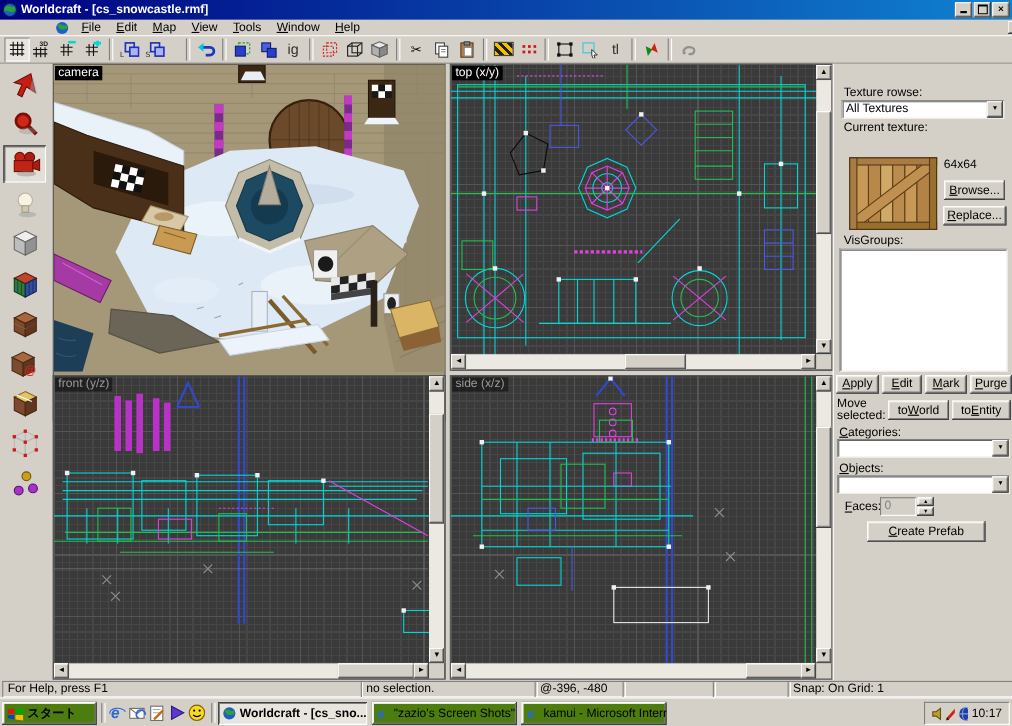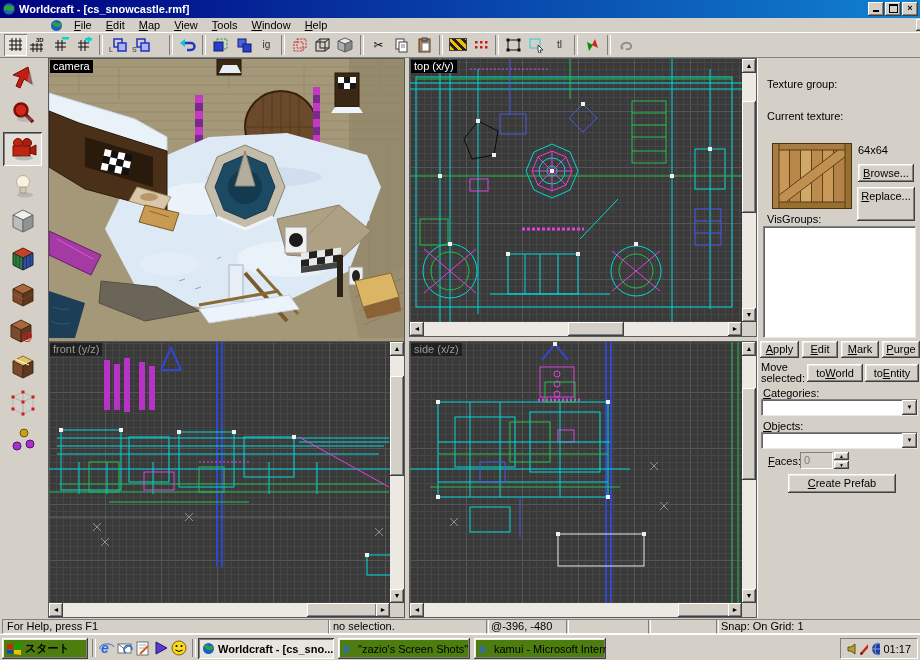--- a/index.html
+++ b/index.html
@@ -21,21 +21,21 @@
   #menubar{position:absolute;left:0;top:18px;width:920px;height:14px;background:#d4d0c8;display:flex;align-items:center;padding-left:48px;}
   .menu-item{padding:0 7px;height:14px;line-height:14px;}
   #menubar .winbtns .wbtn{height:12px;line-height:11px;}
   
   #toolbar{position:absolute;left:0;top:32px;width:920px;height:26px;background:#d4d0c8;
     border-bottom:1px solid #808080;box-shadow:inset 0 1px #fff;display:flex;align-items:center;padding-left:4px;box-sizing:border-box;}
   .tb-btn{width:23px;height:22px;display:flex;align-items:center;justify-content:center;flex:none;}
   .tb-btn.pressed{box-shadow:inset 1px 1px #808080,inset -1px -1px #fff;background:#e8e5df;}
   .tb-sep{width:2px;height:20px;border-left:1px solid #808080;border-right:1px solid #fff;margin:0 3px;flex:none;}
   .tb-gap{width:14px;flex:none;}
-  .glyph-sm{font-size:10px;color:#303030;}
+  .glyph-sm{font-size:13px;color:#303030;}
   .cordon-swatch{width:16px;height:11px;border:1px solid #404040;
     background:repeating-linear-gradient(45deg,#f0c000 0 3px,#202020 3px 6px);}
   
   #workspace{position:absolute;left:0;top:58px;width:920px;height:560px;background:#d4d0c8;}
   #toolcol{position:absolute;left:0;top:0;width:46px;height:560px;background:#d4d0c8;}
   .tool-btn{position:absolute;left:3px;width:39px;height:34px;display:flex;align-items:center;justify-content:center;}
   .tool-btn.pressed{box-shadow:inset 1px 1px #404040,inset -1px -1px #fff,inset 2px 2px #808080;background:#e2dfd8;}
   .viewport{position:absolute;border:1px solid #5a5a5a;box-sizing:border-box;overflow:hidden;}
   .grid{background-color:#3a3a3a;background-image:
     repeating-linear-gradient(90deg,#555 0 1px,transparent 1px 56px),
@@ -787,21 +787,25 @@
       </div>
       <div class="sb sb-h">
         <div class="sb-btn left">◄</div>
         <div class="thumb" style="left:258px;width:70px"></div>
         <div class="sb-btn right">►</div>
       </div>
       <div class="sb-corner"></div>
     </div>
 
     <div id="sidepanel">
-      <span class="sp-label" style="top:20px">Texture group:</span>
+      <span class="sp-label" style="top:20px">Texture rowse:</span>
+      <div class="dd" style="left:7px;top:33px;width:148px">
+        <span class="val">All Textures</span>
+        <span class="dbtn">▼</span>
+      </div>
       <span class="sp-label" style="top:52px">Current texture:</span>
 
       <svg style="position:absolute;left:14px;top:85px" width="80" height="66">
         <rect x="0" y="0" width="80" height="66" fill="#8a6a3a"></rect>
         <g>
           <rect x="7" y="7" width="10" height="52" fill="#c89858"></rect>
             <rect x="18" y="7" width="10" height="52" fill="#b8884a"></rect>
           <rect x="29" y="7" width="10" height="52" fill="#d0a868"></rect>
             <rect x="40" y="7" width="10" height="52" fill="#bb8c4e"></rect>
           <rect x="51" y="7" width="10" height="52" fill="#c89858"></rect>
@@ -816,21 +820,21 @@
           </g>
         <polygon points="2,56 70,4 78,10 10,62" fill="#c09050" stroke="#5f4018"></polygon>
         <rect x="0" y="0" width="80" height="7" fill="#a87c42" stroke="#5a3a1a"></rect>
         <rect x="0" y="59" width="80" height="7" fill="#96702c" stroke="#5a3a1a"></rect>
         <rect x="0" y="0" width="7" height="66" fill="#a87c42" stroke="#5a3a1a"></rect>
         <rect x="73" y="0" width="7" height="66" fill="#96702c" stroke="#5a3a1a"></rect>
         <rect x="0.5" y="0.5" width="79" height="65" fill="none" stroke="#4a3014"></rect>
       </svg>
       <span class="sp-label" style="left:100px;top:86px">64x64</span>
       <div class="pbtn" style="left:100px;top:106px;width:56px;height:18px;line-height:18px"><u>B</u>rowse...</div>
-      <div class="pbtn" style="left:99px;top:129px;width:58px;height:34px;line-height:18px"><u>R</u>eplace...</div>
+      <div class="pbtn" style="left:99px;top:129px;width:58px;height:18px;line-height:18px"><u>R</u>eplace...</div>
       <span class="sp-label" style="top:155px">VisGroups:</span>
       <div class="field" style="position:absolute;left:5px;top:168px;width:151px;height:110px"></div>
       <div class="pbtn" style="left:2px;top:283px;width:39px;height:17px;line-height:17px"><u>A</u>pply</div>
       <div class="pbtn" style="left:44px;top:283px;width:36px;height:17px;line-height:17px"><u>E</u>dit</div>
       <div class="pbtn" style="left:83px;top:283px;width:38px;height:17px;line-height:17px"><u>M</u>ark</div>
       <div class="pbtn" style="left:124px;top:283px;width:38px;height:17px;line-height:17px"><u>P</u>urge</div>
       <span class="sp-label" style="left:3px;top:304px;width:46px;white-space:normal;line-height:11px">Move selected:</span>
       <div class="pbtn" style="left:49px;top:306px;width:56px;height:18px;line-height:18px">to<u>W</u>orld</div>
       <div class="pbtn" style="left:107px;top:306px;width:54px;height:18px;line-height:18px">to<u>E</u>ntity</div>
       <span class="sp-label" style="left:5px;top:329px"><u>C</u>ategories:</span>
@@ -934,16 +938,16 @@
         </svg>
       <svg width="14" height="14">
           <line x1="2" y1="12" x2="11" y2="2" stroke="#d02010" stroke-width="2.5"></line>
           <polygon points="1,13 4,12 2,10" fill="#301808"></polygon>
         </svg>
       <svg width="14" height="14">
           <circle cx="7" cy="7" r="6" fill="#2040a0"></circle>
           <ellipse cx="7" cy="7" rx="3" ry="6" fill="none" stroke="#88a0e0"></ellipse>
           <line x1="1" y1="7" x2="13" y2="7" stroke="#88a0e0"></line>
         </svg>
-      <span class="time">01:17</span>
+      <span class="time">10:17</span>
     </div>
   </div>
 </div>
 
 </body></html>

